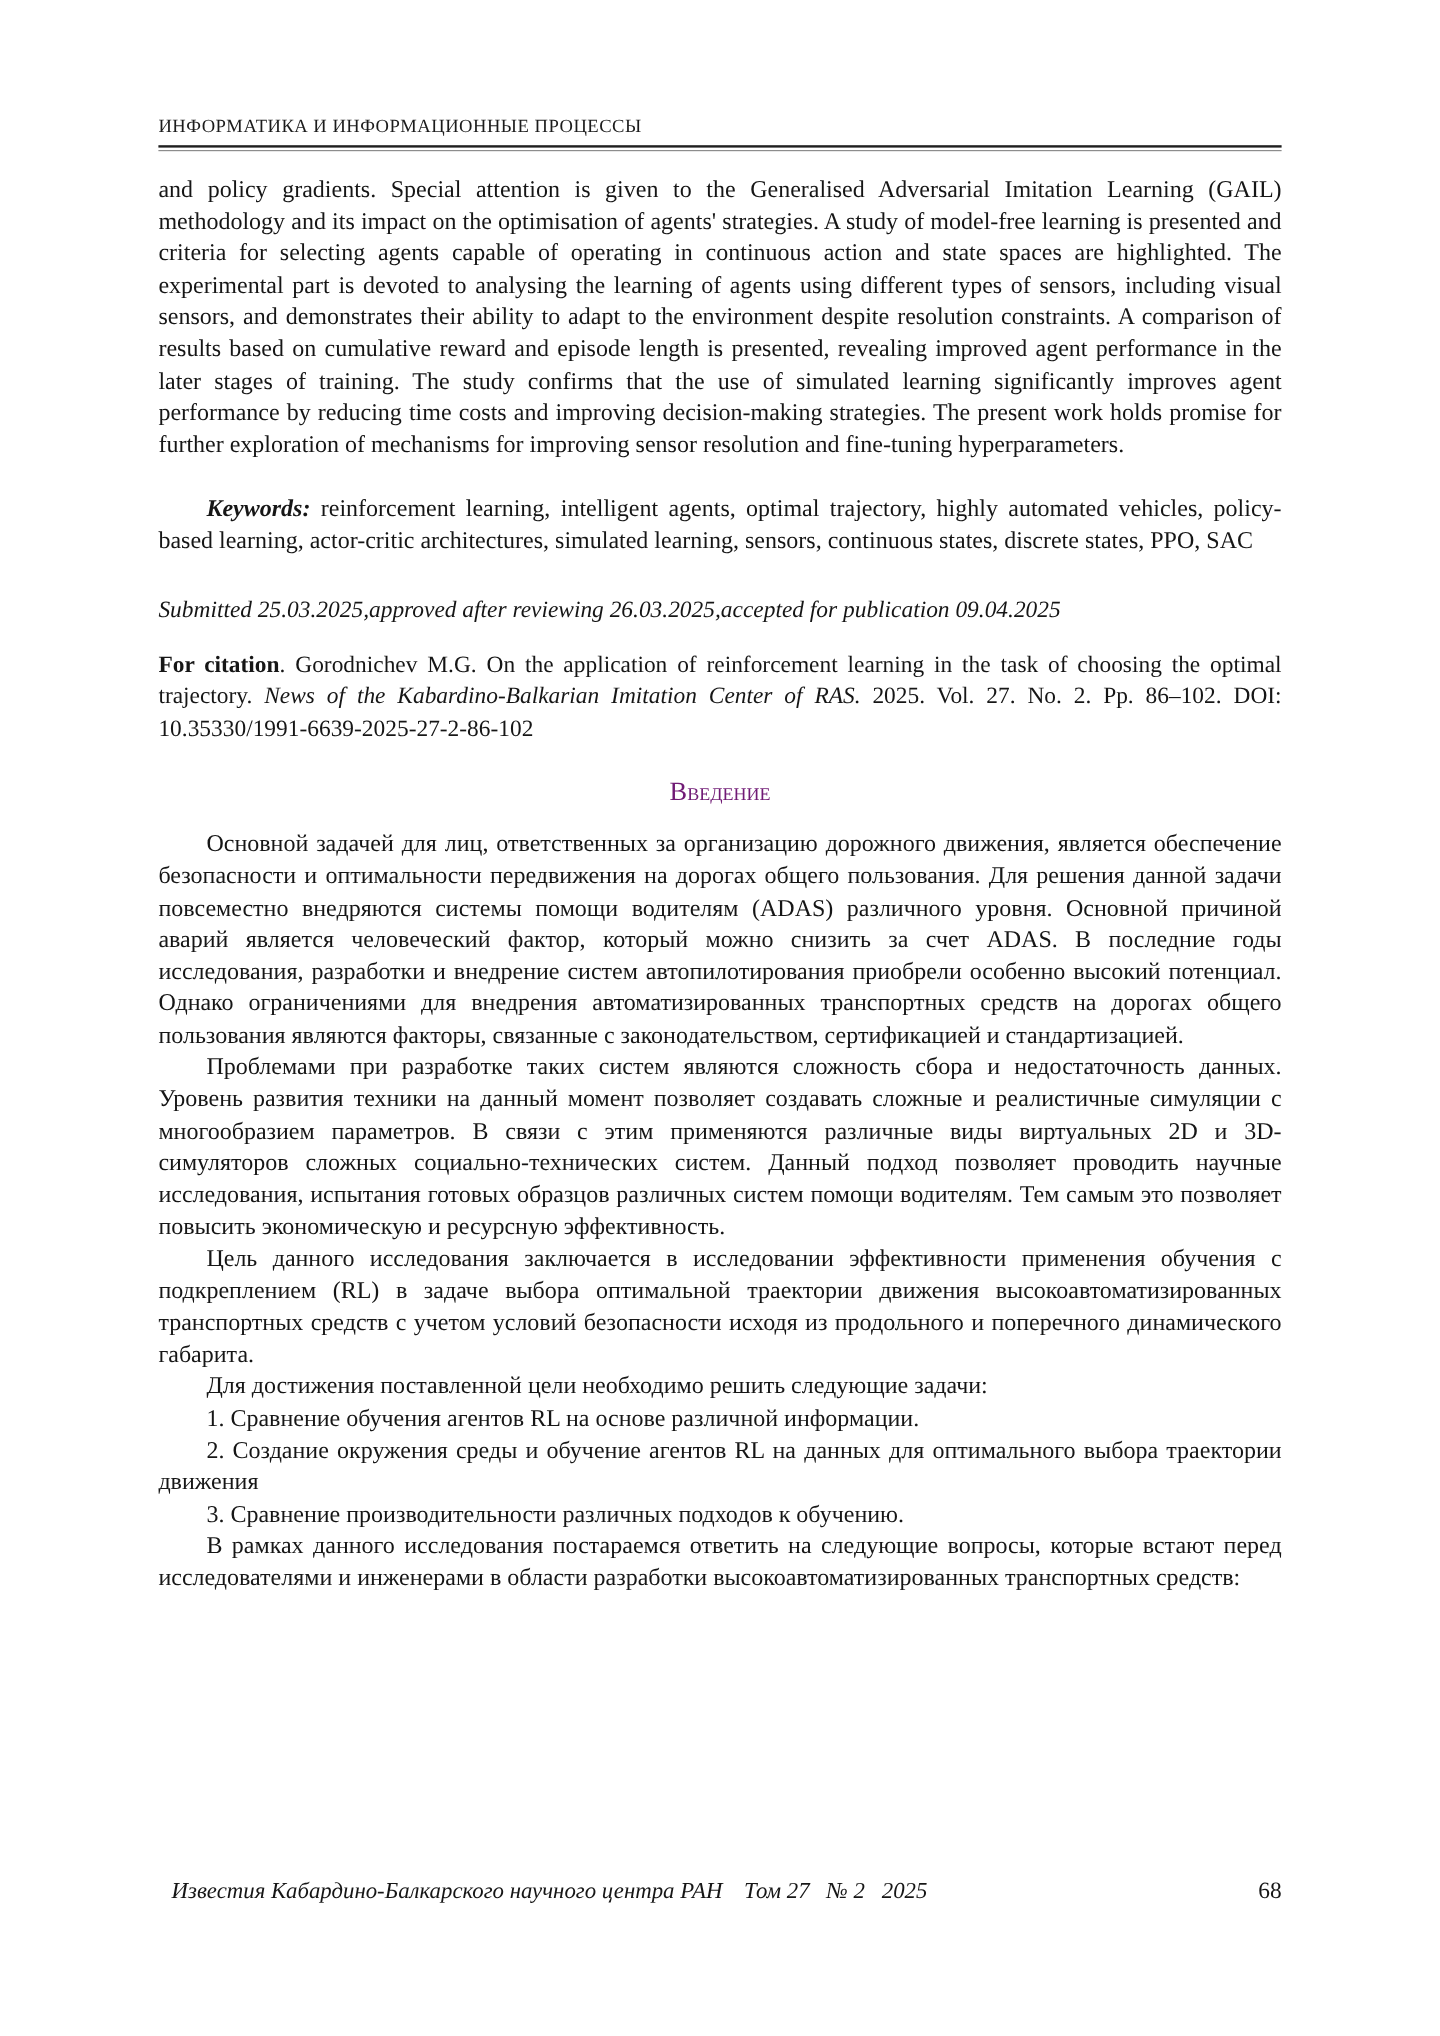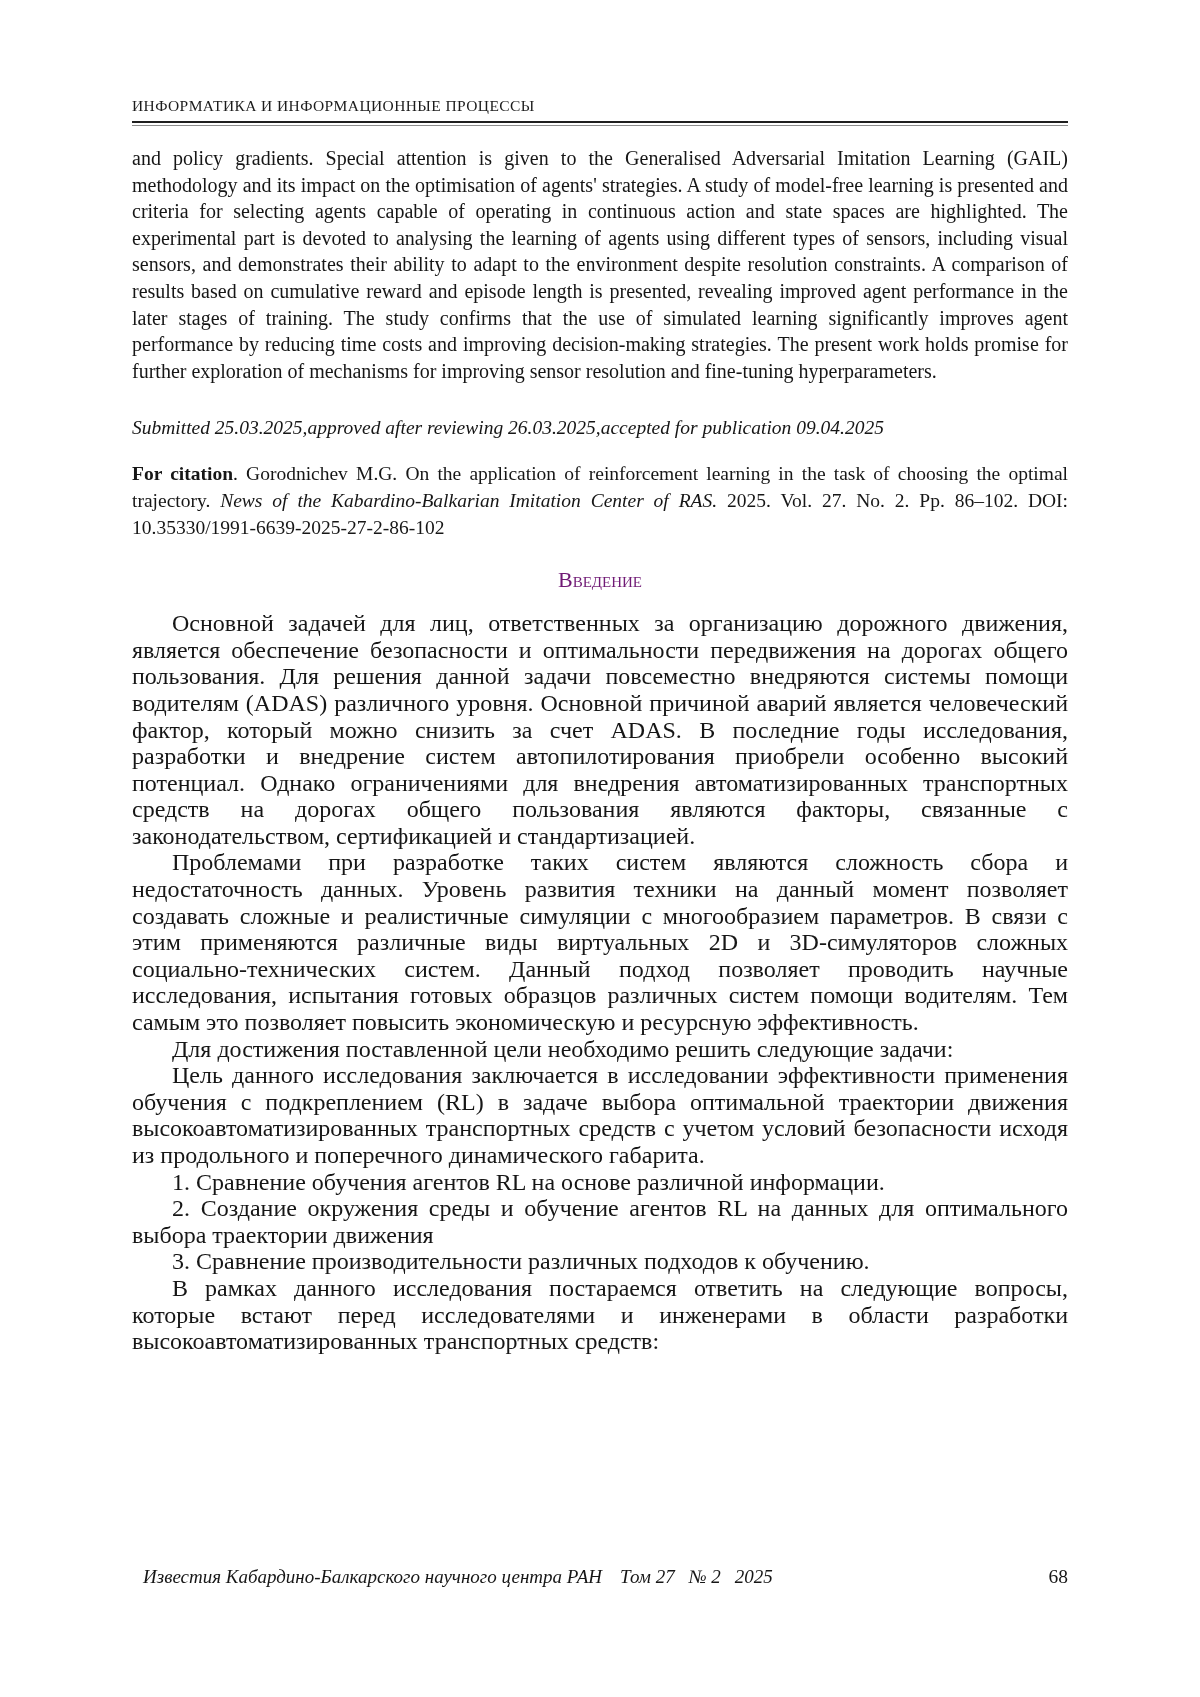--- a/index.html
+++ b/index.html
@@ -70,21 +70,21 @@
     margin-top: 25px;
     text-align: center;
     font-variant: small-caps;
     font-size: 22px;
     line-height: 27px;
     color: #701a75;
   }
   .intro p {
     margin: 0;
     text-indent: 40px;
-    font-size: 24px;
+    font-size: 20px;
     line-height: 26.6px;
     text-align: justify;
   }
   .intro { margin-top: 17px; }
   
   .footer {
     position: absolute;
     top: 1564px;
     left: 132px;
     width: 936px;
@@ -110,36 +110,37 @@
 <body>
 
 <div class="page">
   <div class="content">
 
     <div class="running-head">ИНФОРМАТИКА И ИНФОРМАЦИОННЫЕ ПРОЦЕССЫ</div>
     <div class="head-rule"></div>
 
     <p class="body-text abstract" lang="en">and policy gradients. Special attention is given to the Generalised Adversarial Imitation Learning (GAIL) methodology and its impact on the optimisation of agents' strategies. A study of model-free learning is presented and criteria for selecting agents capable of operating in continuous action and state spaces are highlighted. The experimental part is devoted to analysing the learning of agents using different types of sensors, including visual sensors, and demonstrates their ability to adapt to the environment despite resolution constraints. A comparison of results based on cumulative reward and episode length is presented, revealing improved agent performance in the later stages of training. The study confirms that the use of simulated learning significantly improves agent performance by reducing time costs and improving decision-making strategies. The present work holds promise for further exploration of mechanisms for improving sensor resolution and fine-tuning hyperparameters.</p>
 
+    <p class="body-text keywords" lang="en"><span class="kw-label">Keywords:</span><span> reinforcement learning, intelligent agents, optimal trajectory, highly automated vehicles, policy-based learning, actor-critic architectures, simulated learning, sensors, continuous states, discrete states, PPO, SAC</span></p>
 
     <div class="dates-line">
       <span>Submitted  25.03.2025,</span>
       <span>approved after reviewing  26.03.2025,</span>
       <span>accepted for publication  09.04.2025</span>
     </div>
 
     <p class="citation" lang="en"><span class="cit-label">For citation</span><span>. Gorodnichev M.G. On the application of reinforcement learning in the task of choosing the optimal trajectory. </span><span class="cit-journal">News of the Kabardino-Balkarian Imitation Center of RAS.</span><span> 2025.  Vol. 27.  No. 2.  Pp. 86–102. DOI: 10.35330/1991-6639-2025-27-2-86-102</span></p>
 
     <div class="section-heading">Введение</div>
 
     <div class="intro">
       <p>Основной задачей для лиц, ответственных за организацию дорожного движения, является обеспечение безопасности и оптимальности передвижения на дорогах общего пользования. Для решения данной задачи повсеместно внедряются системы помощи водителям (ADAS) различного уровня. Основной причиной аварий является человеческий фактор, который можно снизить за счет ADAS. В последние годы исследования, разработки и внедрение систем автопилотирования приобрели особенно высокий потенциал. Однако ограничениями для внедрения автоматизированных транспортных средств на дорогах общего пользования являются факторы, связанные с законодательством, сертификацией и стандартизацией.</p>
       <p>Проблемами при разработке таких систем являются сложность сбора и недостаточность данных. Уровень развития техники на данный момент позволяет создавать сложные и реалистичные симуляции с многообразием параметров. В связи с этим применяются различные виды виртуальных 2D и 3D-симуляторов сложных социально-технических систем. Данный подход позволяет проводить научные исследования, испытания готовых образцов различных систем помощи водителям. Тем самым это позволяет повысить экономическую и ресурсную эффективность.</p>
+      <p>Цель данного исследования заключается в исследовании эффективности применения обучения с подкреплением (RL) в задаче выбора оптимальной траектории движения высокоавтоматизированных транспортных средств с учетом условий безопасности исходя из продольного и поперечного динамического габарита.</p>
       <p>Для достижения поставленной цели необходимо решить следующие задачи:</p>
-      <p>Цель данного исследования заключается в исследовании эффективности применения обучения с подкреплением (RL) в задаче выбора оптимальной траектории движения высокоавтоматизированных транспортных средств с учетом условий безопасности исходя из продольного и поперечного динамического габарита.</p>
       <p>1. Сравнение обучения агентов RL на основе различной информации.</p>
       <p>2. Создание окружения среды и обучение агентов RL на данных для оптимального выбора траектории движения</p>
       <p>3. Сравнение производительности различных подходов к обучению.</p>
       <p>В рамках данного исследования постараемся ответить на следующие вопросы, которые встают перед исследователями и инженерами в области разработки высокоавтоматизированных транспортных средств:</p>
     </div>
   </div>
 
   <div class="footer">
     <span class="footer-left">
       <span>Известия Кабардино-Балкарского научного центра РАН</span><span class="gap-lg">Том 27</span><span class="gap-md">№ 2</span><span class="gap-md">2025</span>

